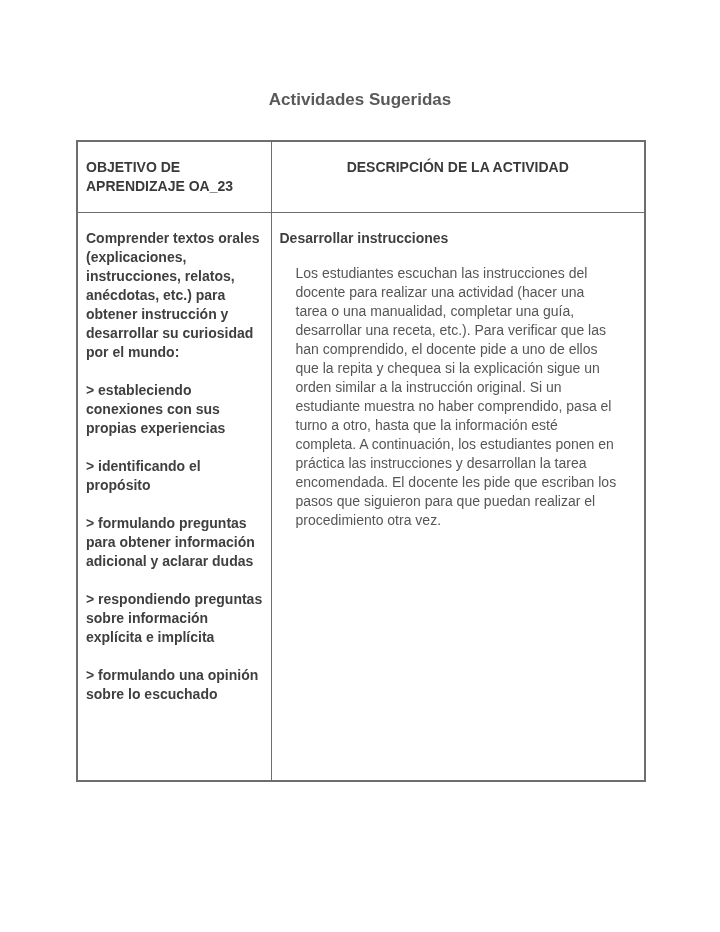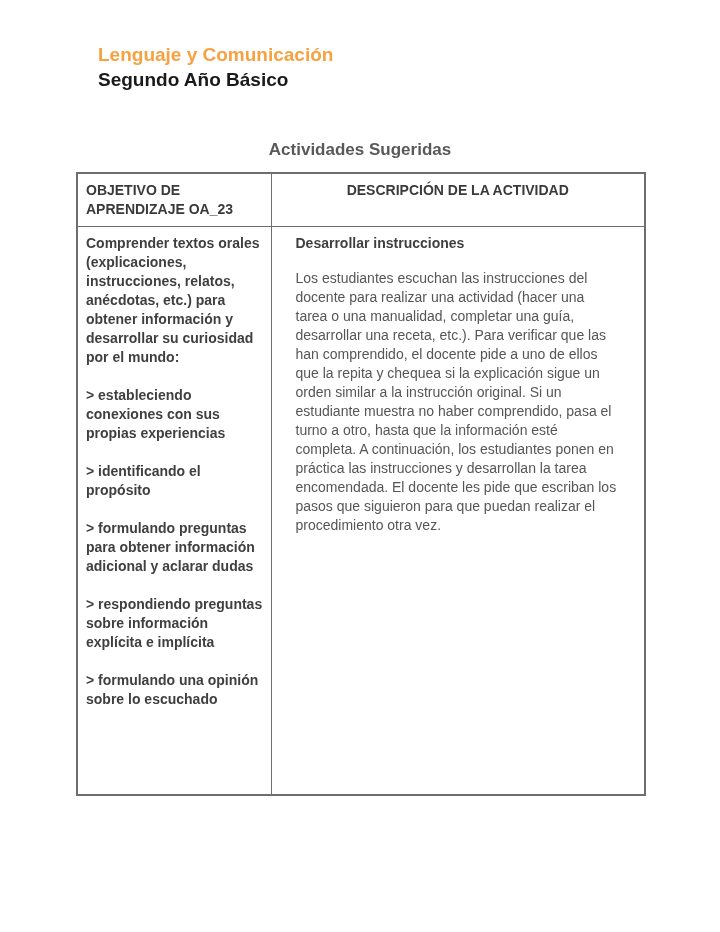--- a/index.html
+++ b/index.html
@@ -43,38 +43,38 @@
   }
   .header-right { text-align: right; }
   .doc-header .unit,
   .doc-header .oa {
     color: var(--accent-orange);
     font-weight: bold;
     font-size: 19px;
     line-height: 25px;
   }
   .section-title {
-    margin: 48px 0 12px 0;
+    margin: 48px 0 30px 0;
     text-align: center;
     color: var(--title-gray);
     font-size: 17px;
     font-weight: bold;
   }
   table.activity-table {
     border-collapse: collapse;
     margin-left: 76px;
     width: 570px;
     table-layout: fixed;
     border: 2px solid var(--border-gray);
   }
   table.activity-table th,
   table.activity-table td {
     border: 1px solid var(--border-gray);
     vertical-align: top;
-    padding: 7px 8px;
+    padding: 16px 8px;
     font-size: 14px;
     line-height: 19px;
   }
   th.col-objective {
     width: 194px;
     text-align: left;
     color: #3a3a3a;
     font-weight: bold;
   }
   th.col-description {
@@ -91,53 +91,49 @@
     margin: 0 0 19px 0;
     font-weight: bold;
     color: var(--text-dark);
   }
   td.description-cell {
     height: 568px;
     padding-top: 9px;
     color: var(--body-gray);
   }
   td.description-cell .activity-title {
-    margin: 0 0 11px 16px;
+    margin: 0 0 11px 0;
     font-weight: bold;
     color: var(--text-dark);
   }
   td.description-cell .activity-body {
     margin: 16px;
   }
 </style>
 </head>
 <body>
 
 <div class="page">
 
   <header class="doc-header">
-    <div class="header-left">
-      <div class="course">Lenguaje y Comunicación</div>
-      <div class="grade">Segundo Año Básico</div>
-    </div>
   </header>
 
   <h1 class="section-title">Actividades Sugeridas</h1>
 
   <table class="activity-table">
     <thead>
       <tr>
         <th class="col-objective">OBJETIVO DE APRENDIZAJE OA_23</th>
         <th class="col-description">DESCRIPCIÓN DE LA ACTIVIDAD</th>
       </tr>
     </thead>
     <tbody>
       <tr>
         <td class="objective-cell">
-          <p>Comprender textos orales (explicaciones, instrucciones, relatos, anécdotas, etc.) para obtener información y desarrollar su curiosidad por el mundo:</p>
+          <p>Comprender textos orales (explicaciones, instrucciones, relatos, anécdotas, etc.) para obtener instrucción y desarrollar su curiosidad por el mundo:</p>
           <p>&gt; estableciendo conexiones con sus propias experiencias</p>
           <p>&gt; identificando el propósito</p>
           <p>&gt; formulando preguntas para obtener información adicional y aclarar dudas</p>
           <p>&gt; respondiendo preguntas sobre información explícita e implícita</p>
           <p>&gt; formulando una opinión sobre lo escuchado</p>
         </td>
         <td class="description-cell">
           <p class="activity-title">Desarrollar instrucciones</p>
           <p class="activity-body">Los estudiantes escuchan las instrucciones del docente para realizar una actividad (hacer una tarea o una manualidad, completar una guía, desarrollar una receta, etc.). Para verificar que las han comprendido, el docente pide a uno de ellos que la repita y chequea si la explicación sigue un orden similar a la instrucción original. Si un estudiante muestra no haber comprendido, pasa el turno a otro, hasta que la información esté completa. A continuación, los estudiantes ponen en práctica las instrucciones y desarrollan la tarea encomendada. El docente les pide que escriban los pasos que siguieron para que puedan realizar el procedimiento otra vez.</p>
         </td>

